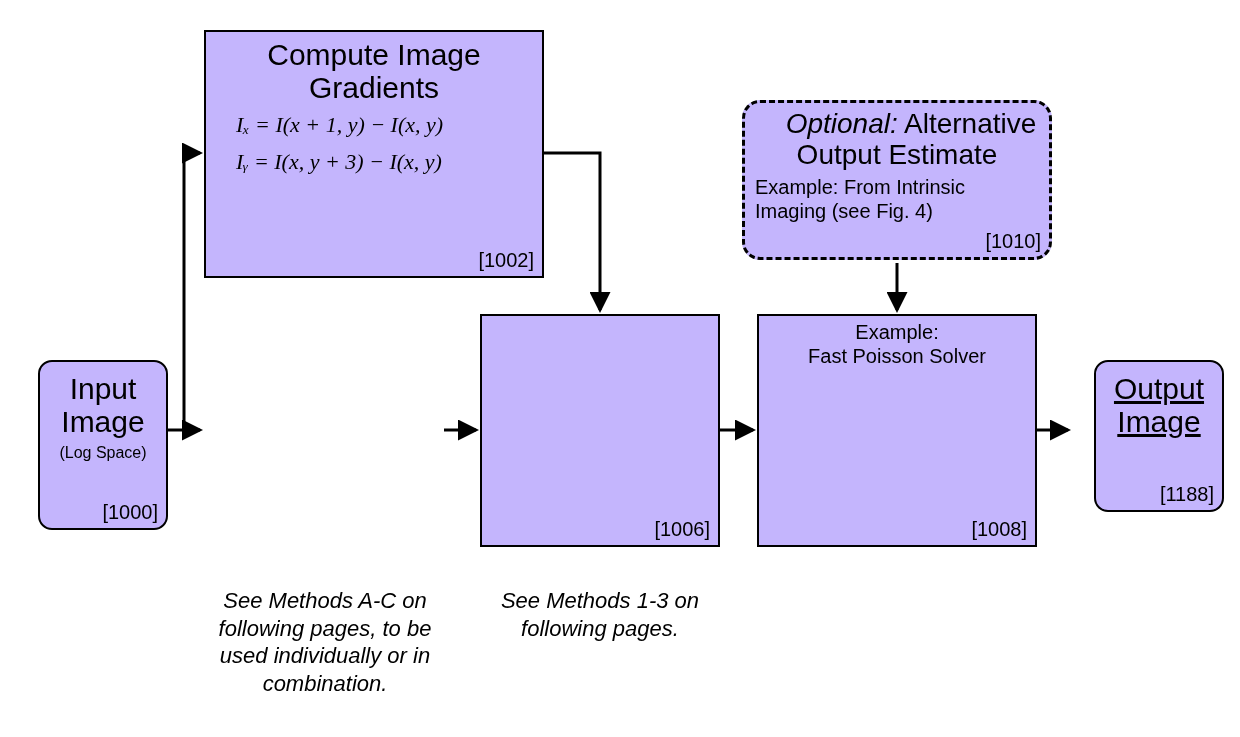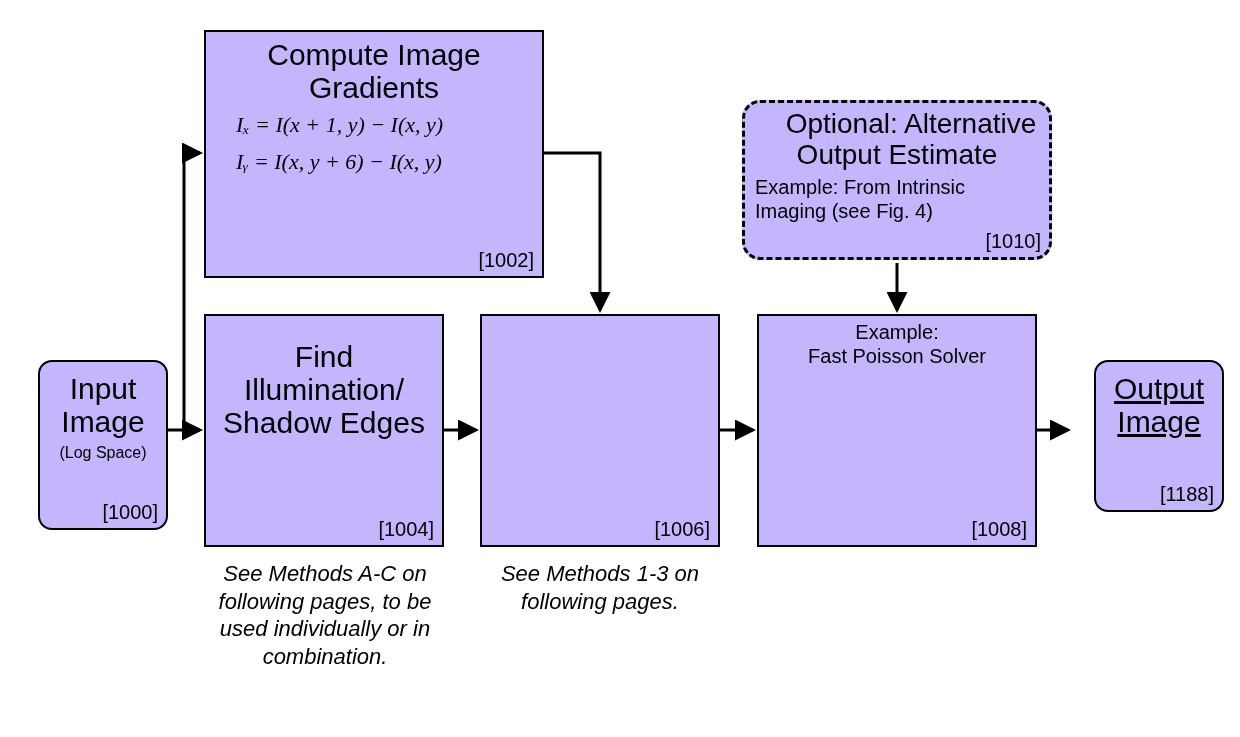--- a/index.html
+++ b/index.html
@@ -58,20 +58,21 @@
   }
   .small {
     font-size: 16px;
   }
   .caption {
     position: absolute;
     font-style: italic;
     font-size: 22px;
     text-align: center;
     line-height: 1.25;
+    margin-top: 27px;
   }
   svg.arrows {
     position: absolute;
     left: 0; top: 0;
     width: 1240px;
     height: 737px;
     pointer-events: none;
   }
 </style>
 </head>
@@ -81,42 +82,38 @@
 
   <div class="box rounded" style="left:38px; top:360px; width:130px; height:170px;">
     <div class="title" style="padding-top:10px;">Input Image</div>
     <div class="small" style="padding-top:6px;">(Log Space)</div>
     <div class="ref">[1000]</div>
   </div>
 
   <div class="box" style="left:204px; top:30px; width:340px; height:248px;">
     <div class="title" style="padding-top:6px;">Compute Image Gradients</div>
     <div class="formula">Iₓ   =   I(x + 1, y) − I(x, y)</div>
-    <div class="formula">Iᵧ   =   I(x, y + 6) − I(x, y)</div>
+    <div class="formula">Iᵧ   =   I(x, y + 3) − I(x, y)</div>
     <div class="ref">[1002]</div>
   </div>
 
-  <div class="box" style="left:204px; top:314px; width:240px; height:233px;">
-    <div class="title" style="padding-top:24px;">Find Illumination/ Shadow Edges</div>
-    <div class="ref">[1004]</div>
-  </div>
 
   <div class="box" style="left:480px; top:314px; width:240px; height:233px;">
     <div class="ref">[1006]</div>
   </div>
 
   <div class="box" style="left:757px; top:314px; width:280px; height:233px;">
     <div class="centered-sub" style="white-space:pre-line;">Example:
 Fast Poisson Solver</div>
     <div class="ref">[1008]</div>
   </div>
 
   <div class="box dashed" style="left:742px; top:100px; width:310px; height:160px;">
     <div class="title" style="padding-top:6px; font-size:28px;">
-      <span style="margin-left:28px;">Optional:</span><span> Alternative Output Estimate</span>
+      <span style="font-style:italic;margin-left:28px;">Optional:</span><span> Alternative Output Estimate</span>
     </div>
     <div class="subtitle">Example: From Intrinsic Imaging (see Fig. 4)</div>
     <div class="ref">[1010]</div>
   </div>
 
   <div class="box rounded" style="left:1094px; top:360px; width:130px; height:152px;text-decoration:underline;">
     <div class="title" style="padding-top:10px;">Output Image</div>
     <div class="ref">[1188]</div>
   </div>
 

